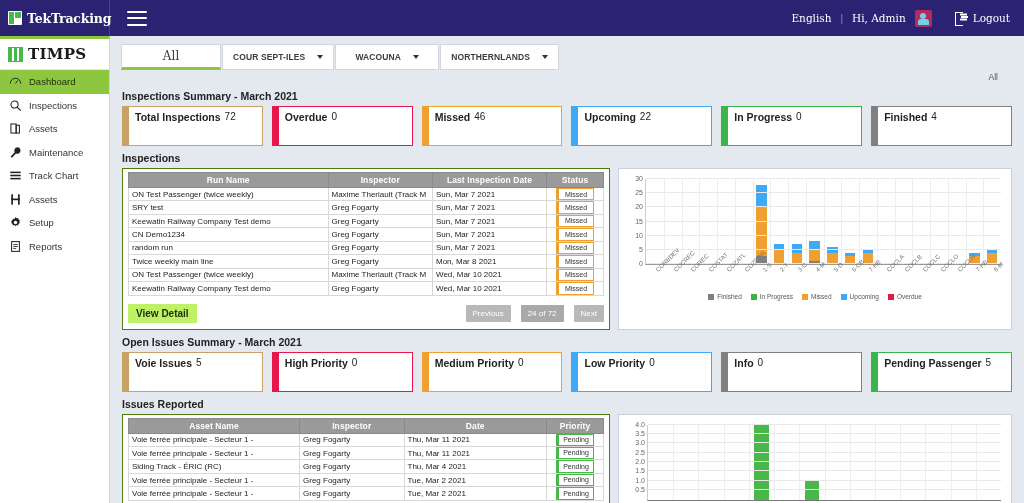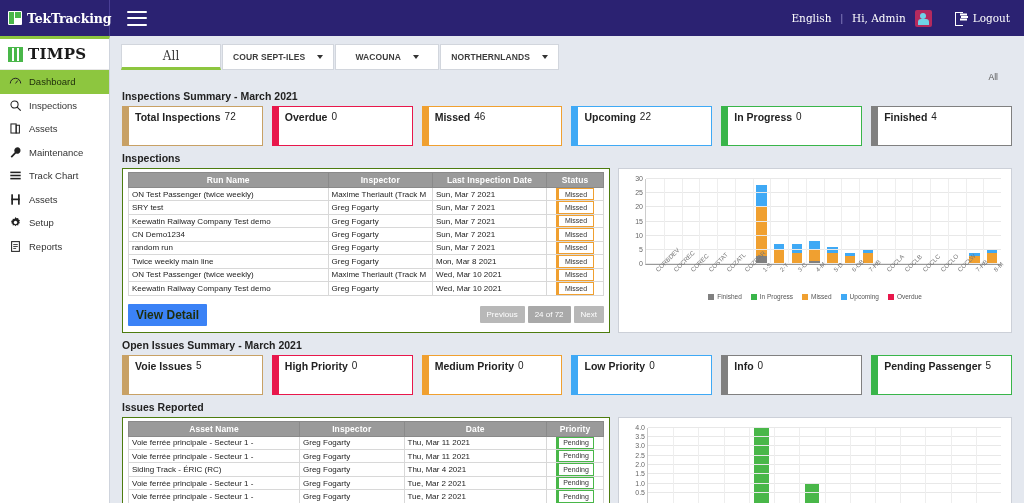--- a/index.html
+++ b/index.html
@@ -187,24 +187,24 @@
     display: inline-block; min-width: 38px; font-size: 7px; text-align: center;
     padding: 0.5px 4px; background: #fff; border: 1px solid #f0a030;
     border-left: 3px solid #f0a030; color: #333; line-height: 1.35;
   }
   .badge.pending { border-color: #49b749; border-left-color: #49b749; }
 
   .tablefoot {
     display: flex; align-items: center; margin-top: 8px;
   }
   .btn-detail {
-    background: #3b82f6; color: #1f2d0c; font-size: 12px; font-weight: bold;
+    background: #bef264; color: #1f2d0c; font-size: 10px; font-weight: bold;
     padding: 4px 8px; border: none; cursor: pointer; border-radius: 1px;
   }
-  .pager { margin-left: auto; display: flex; gap: 3px; }
+  .pager { margin-left: auto; display: flex; gap: 10px; }
   .pgbtn {
     background: #b8b8b8; color: #fff; font-size: 8px; padding: 4px 7px;
     cursor: pointer; border: none; border-radius: 1px;
   }
   .pgbtn.info { background: #a9a9a9; }
 
   
   .chart1 { position: relative; height: 128px; }
   .ch-plot {
     position: absolute; left: 22px; right: 6px; top: 6px; height: 86px;

